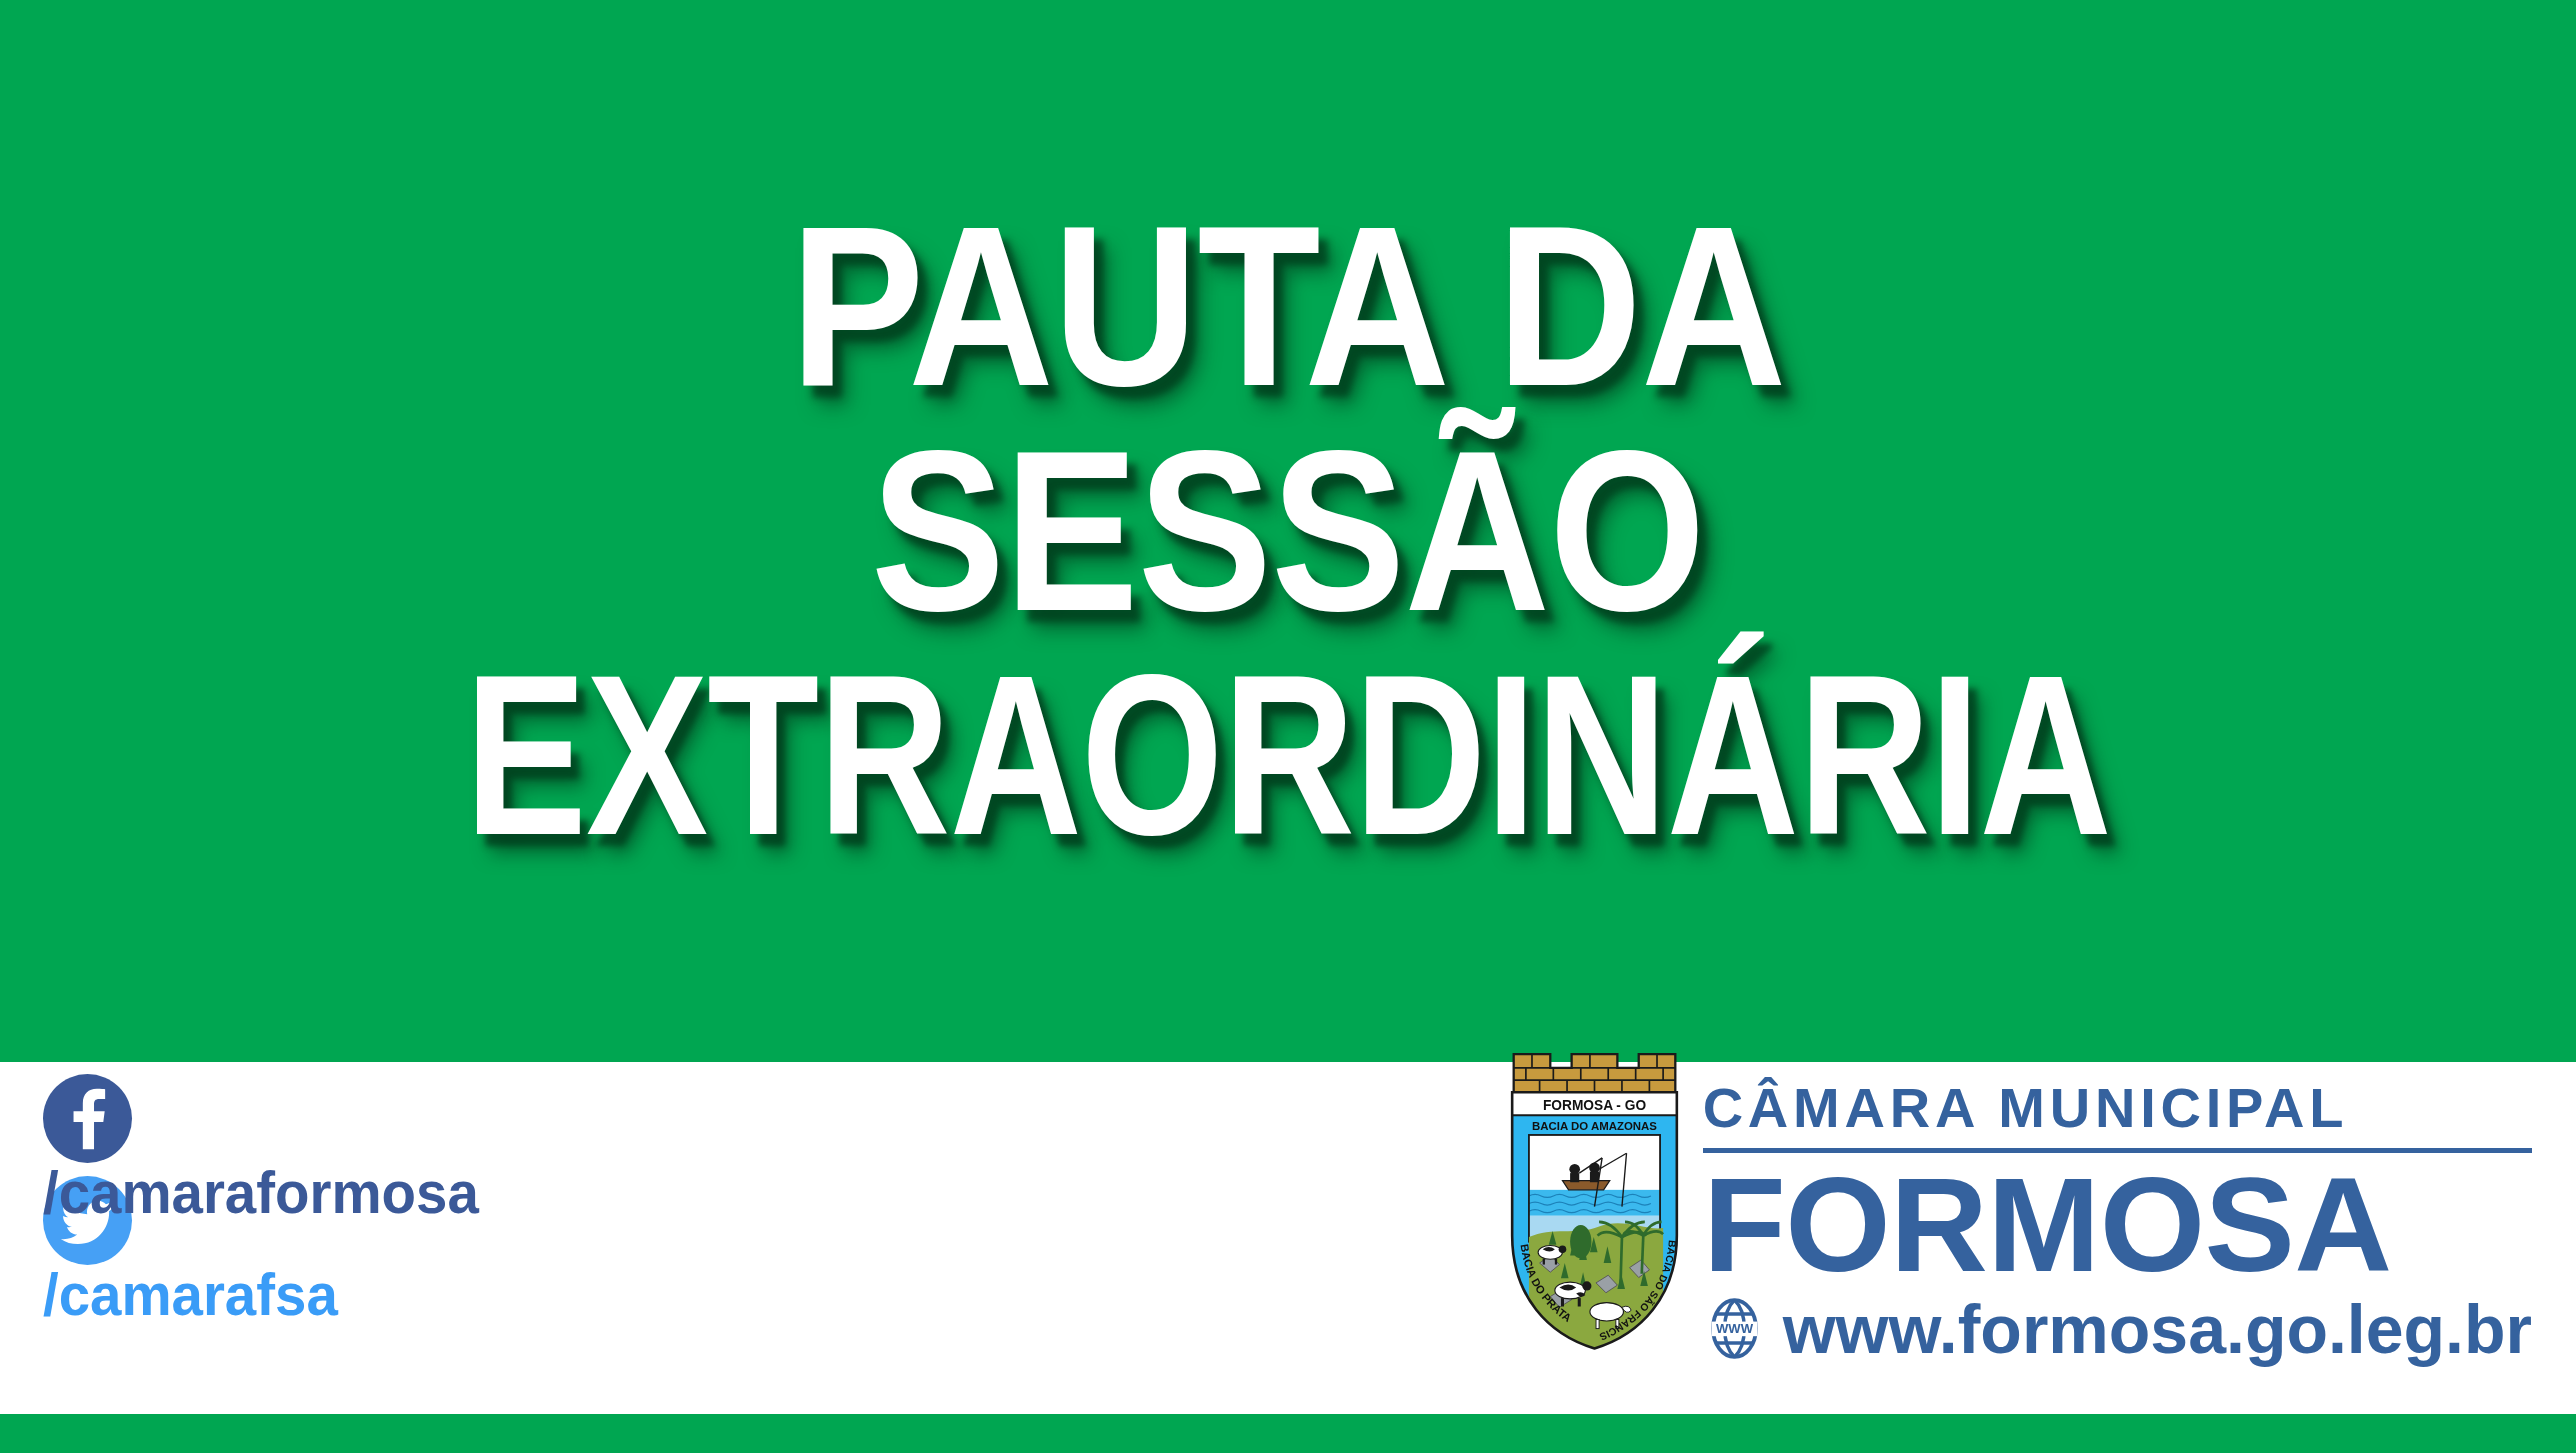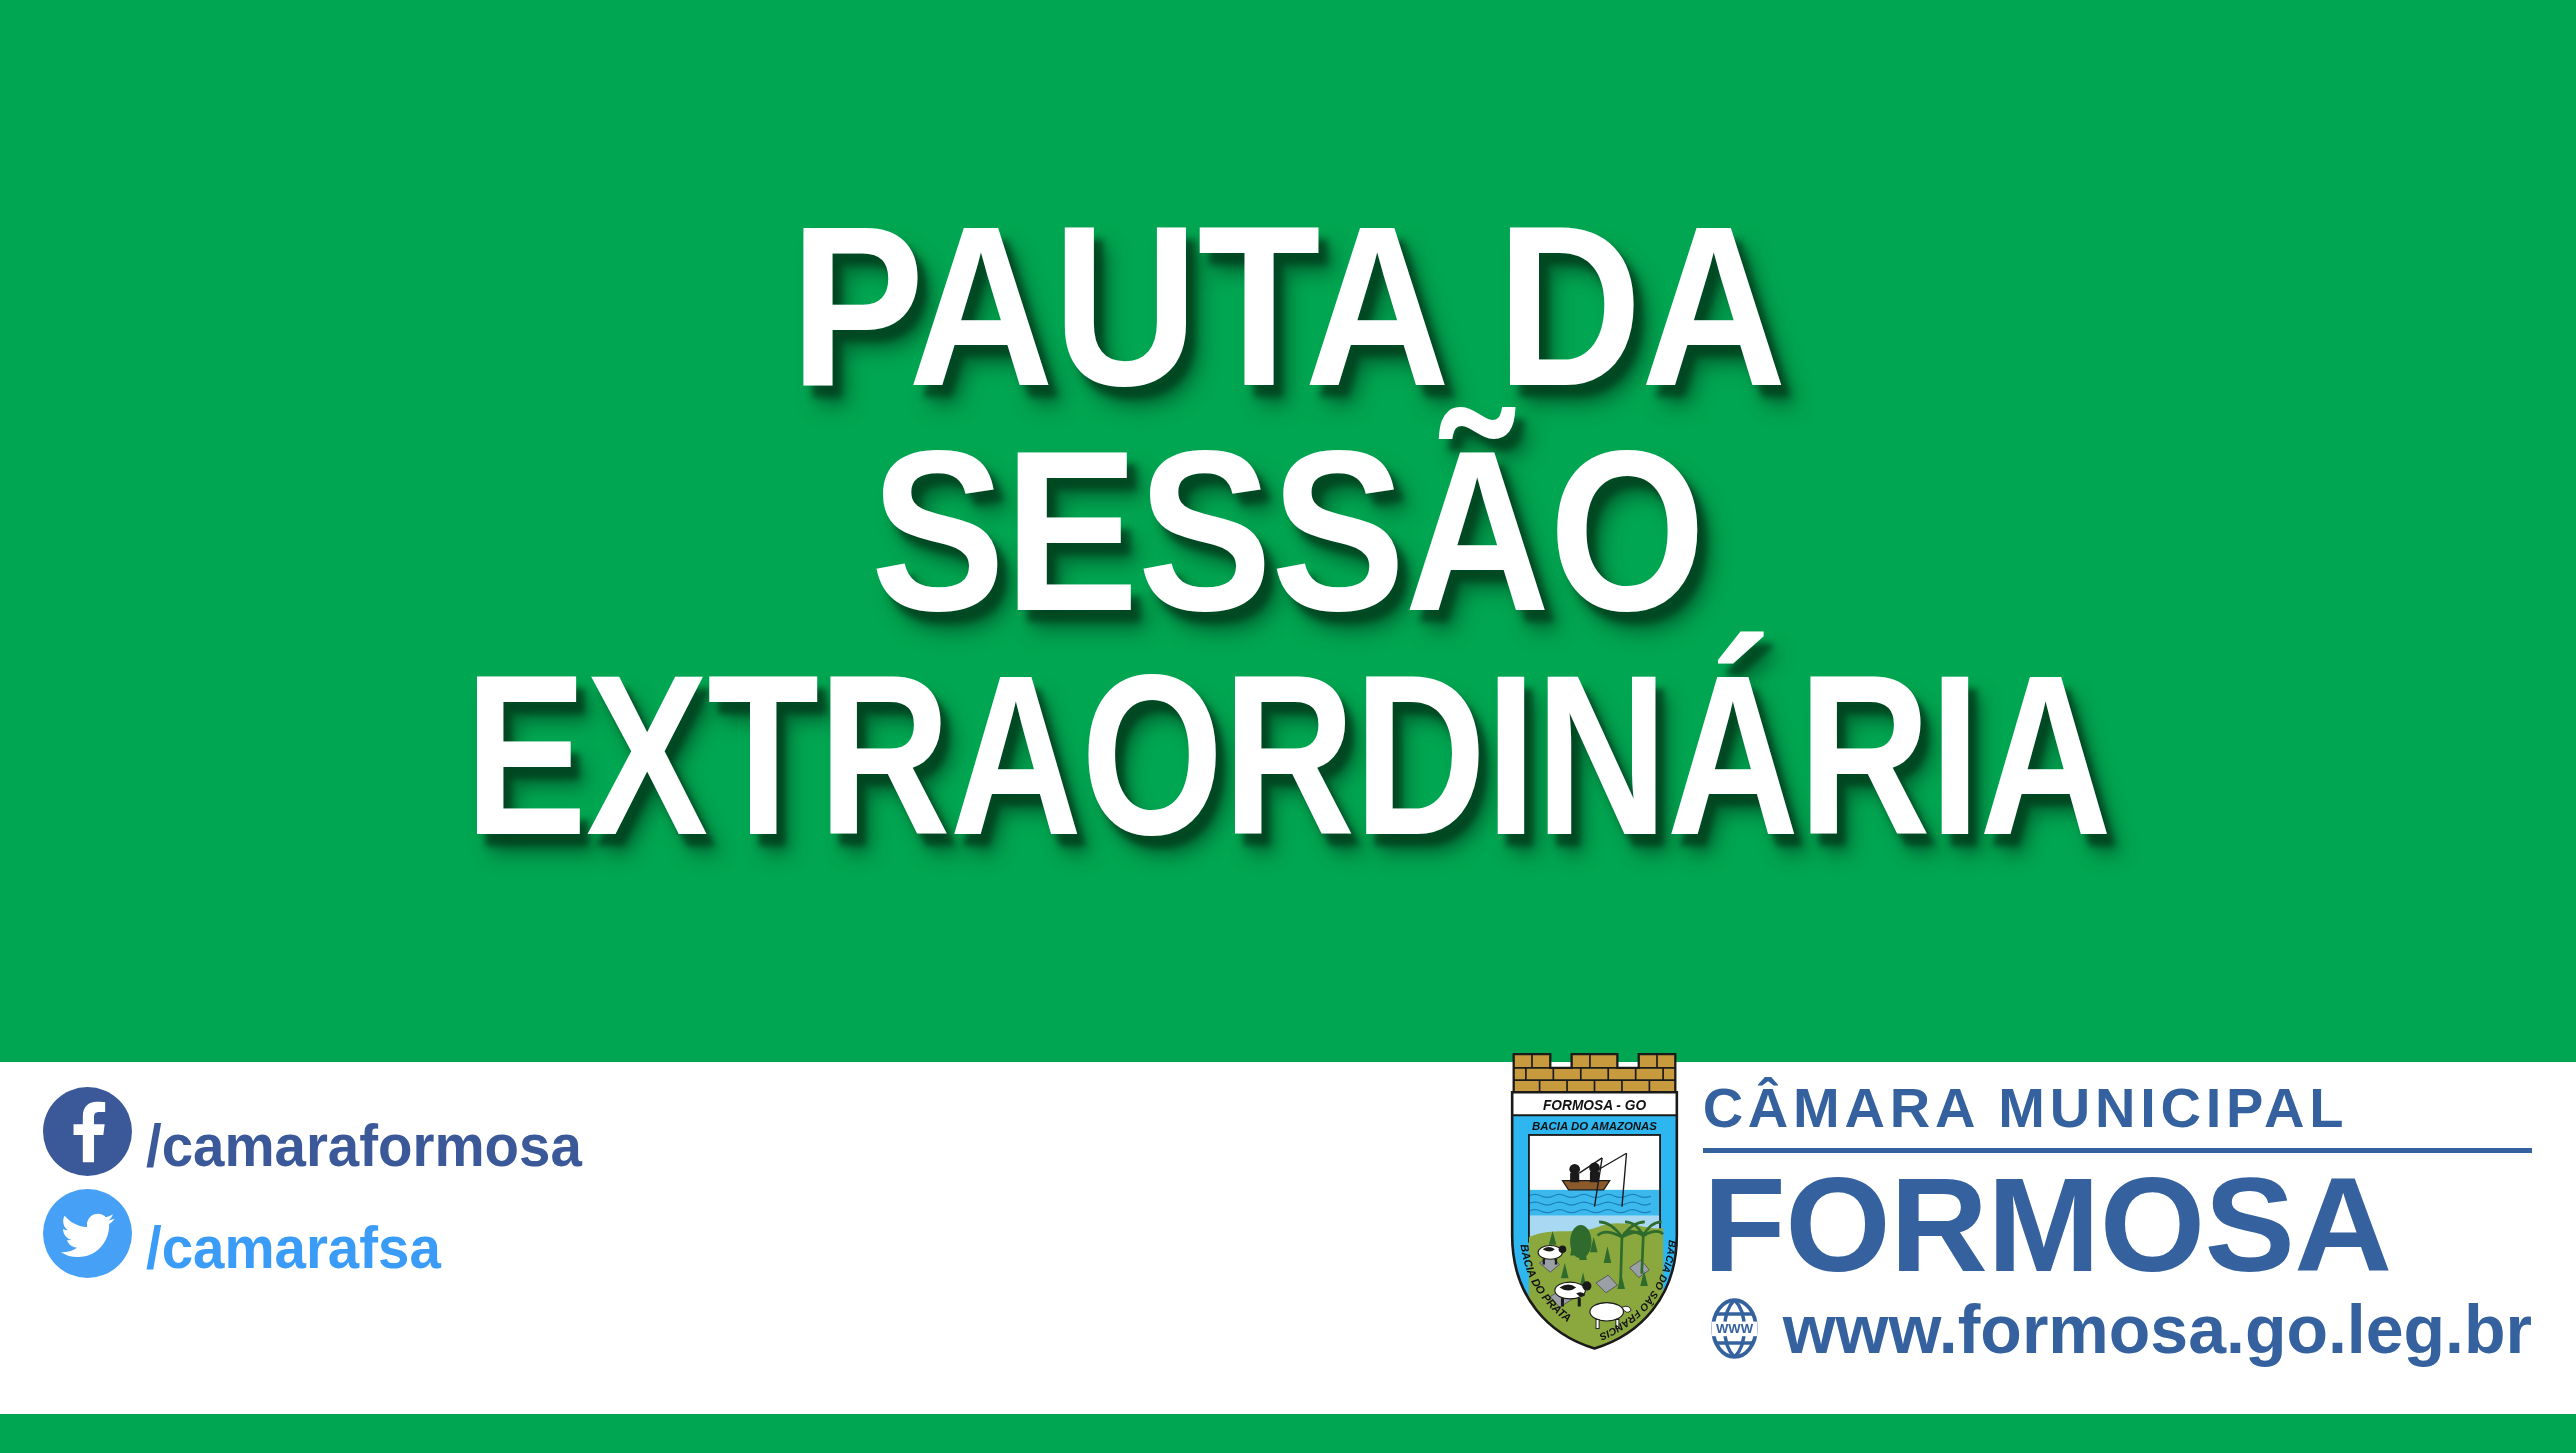--- a/index.html
+++ b/index.html
@@ -64,22 +64,23 @@
 
   .social-list {
     position: absolute;
     left: 43px;
     top: 12.2px;
     width: 1298px;
   }
 
   .social-row {
     display: flex;
-    align-items: flex-end;
+    align-items: flex-start;
     height: 102px;
+    flex-direction: column;
   }
 
   .social-badge {
     width: 89px;
     height: 89px;
     border-radius: 50%;
     flex: 0 0 auto;
     display: flex;
     align-items: center;
     justify-content: center;
@@ -109,21 +110,20 @@
     top: -17px;
     display: flex;
     align-items: flex-start;
   }
 
   .crest-wrap {
     width: 177px;
     height: 308px;
     margin-right: 20px;
     flex: 0 0 auto;
-    font-style: italic;
   }
 
   .wordmark {
     padding-top: 35px;
   }
 
   .wm-top {
     color: #35629e;
     font-family: "Liberation Sans", sans-serif;
     font-weight: 700;

